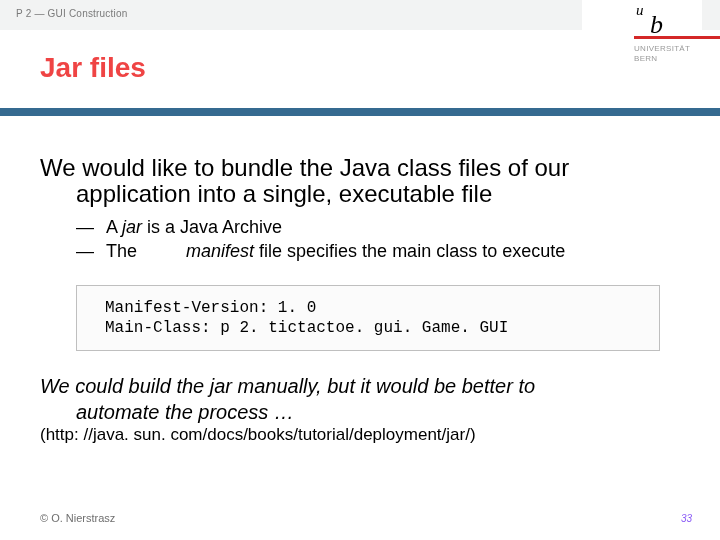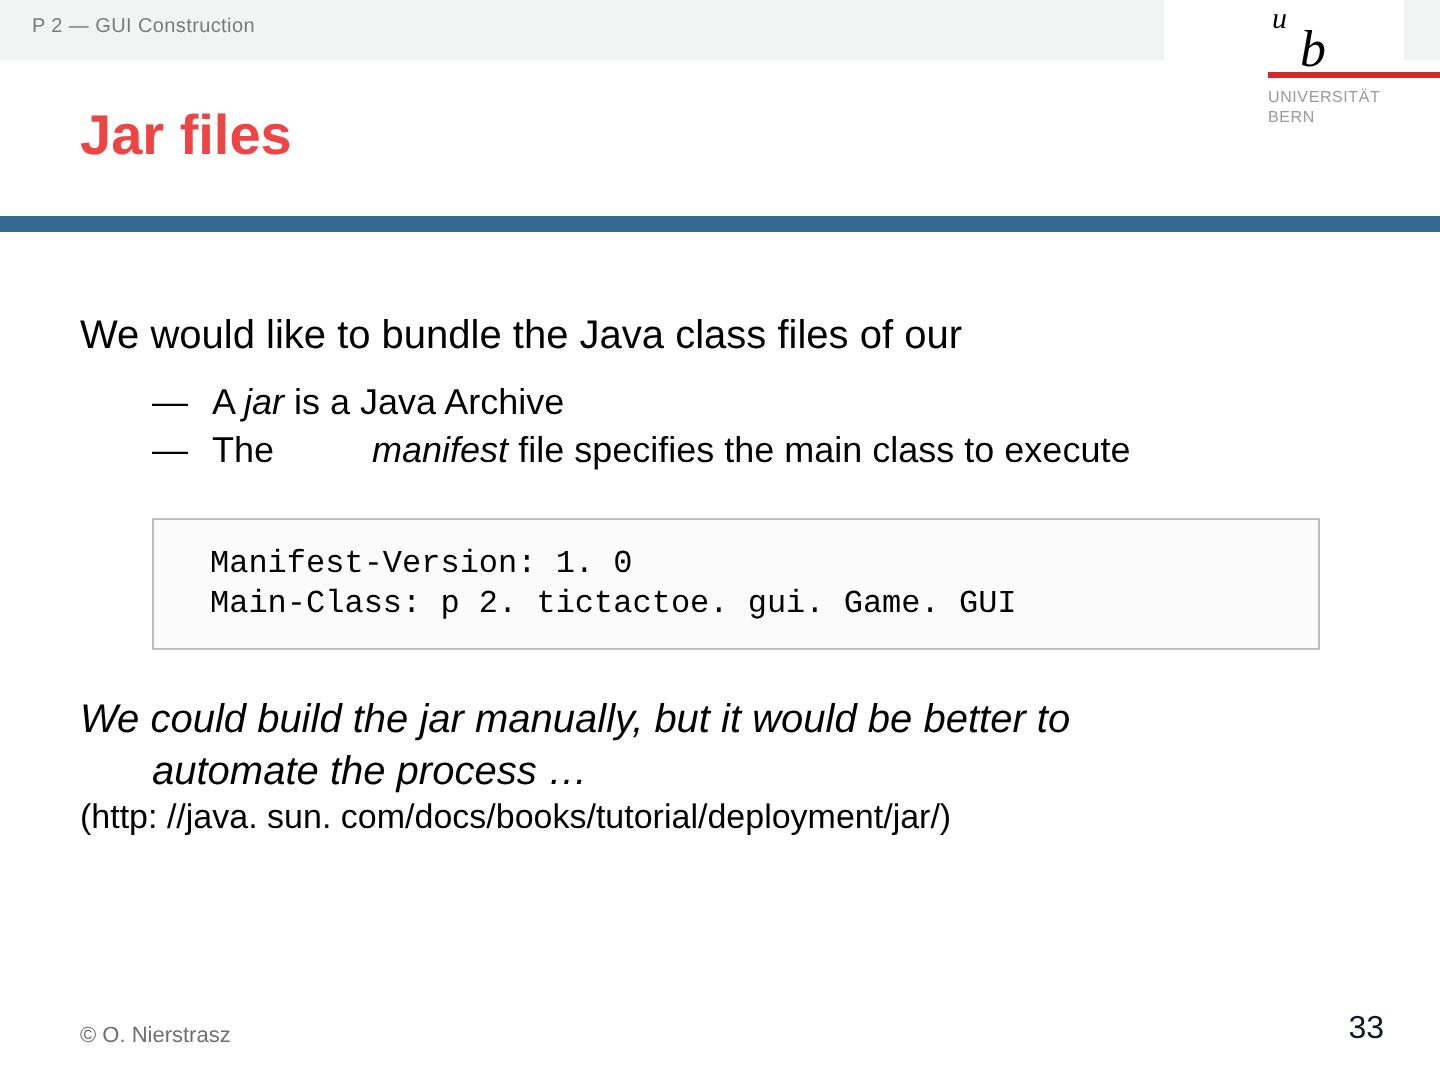--- a/index.html
+++ b/index.html
@@ -9,33 +9,33 @@
   .breadcrumb { position: absolute; top: 8px; left: 16px; font-size: 10px; color: #7a7a7a; letter-spacing: 0.2px; }
   .title { position: absolute; top: 52px; left: 40px; font-size: 28px; font-weight: bold; color: #ef4444; }
   .rule { position: absolute; top: 108px; left: 0; width: 100%; height: 8px; background: #356a90; }
   .logo-block { position: absolute; top: 0; right: 18px; width: 120px; height: 104px; background: #fff; text-align: left; }
   .logo-inner { padding-top: 10px; padding-left: 8px; }
   .logo-b { font-family: Georgia, 'Times New Roman', serif; font-style: italic; font-size: 26px; color: #000; position: relative; display: inline-block; }
   .logo-u { position: absolute; left: -14px; top: -8px; font-size: 15px; font-style: italic; }
   .logo-bar { position: absolute; left: -8px; top: 36px; width: 86px; height: 3px; background: #d42828; }
   .logo-text { position: absolute; left: -8px; top: 44px; font-size: 8px; line-height: 10px; color: #9a9a9a; letter-spacing: 0.3px; }
   .content { position: absolute; top: 155px; left: 40px; right: 40px; }
-  .lead { font-size: 20px; line-height: 26px; font-family: Arial, sans-serif; }
+  .lead { font-size: 24px; line-height: 26px; font-family: Arial, sans-serif; }
   .lead .indent { display: block; padding-left: 36px; }
   .bullets { margin-top: 8px; padding-left: 36px; font-size: 18px; line-height: 24px; }
   .bullets .row { display: flex; }
   .bullets .dash { width: 30px; flex: 0 0 30px; }
   .jar-word { font-style: italic; text-align: center; }
   .manifest-word { font-style: italic; margin-left: 44px; }
   .codebox { margin-top: 22px; margin-left: 36px; margin-right: 20px; border: 1px solid #bfbfbf; background: #fbfbfb; padding: 12px 28px; font-family: "Courier New", monospace; font-size: 16px; line-height: 20px; white-space: pre; }
   .outro { margin-top: 22px; font-size: 20px; line-height: 26px; font-style: italic; }
   .outro .indent { display: block; padding-left: 36px; }
   .link { font-size: 17px; }
   .footer-left { position: absolute; left: 40px; bottom: 16px; font-size: 11px; color: #6f6f6f; }
-  .footer-right { position: absolute; right: 28px; bottom: 16px; font-size: 16px; color: #0f172a; }
+  .footer-right { position: absolute; right: 28px; bottom: 16px; font-size: 10px; color: #8b5cf6; font-style: italic; }
 </style>
 </head>
 <body>
 
 <div class="slide">
 
   <div class="header-bar"></div>
   <div class="breadcrumb">P 2 — GUI Construction</div>
 
   <div class="title">Jar files</div>
@@ -52,20 +52,21 @@
         <span>BERN</span>
       </div>
     </div>
   </div>
 
   <div class="rule"></div>
 
   <div class="content">
     <div class="lead">
       <span>We would like to bundle the Java class files of our</span>
+      <span class="indent">application into a single, executable file</span>
     </div>
 
     <div class="bullets">
       <div class="row">
         <span class="dash">—</span>
         <span><span>A </span><span class="jar-word">jar</span><span> is a Java Archive</span></span>
       </div>
       <div class="row">
         <span class="dash">—</span>
         <span><span>The </span><span class="manifest-word">manifest</span><span> file specifies the main class to execute</span></span>

